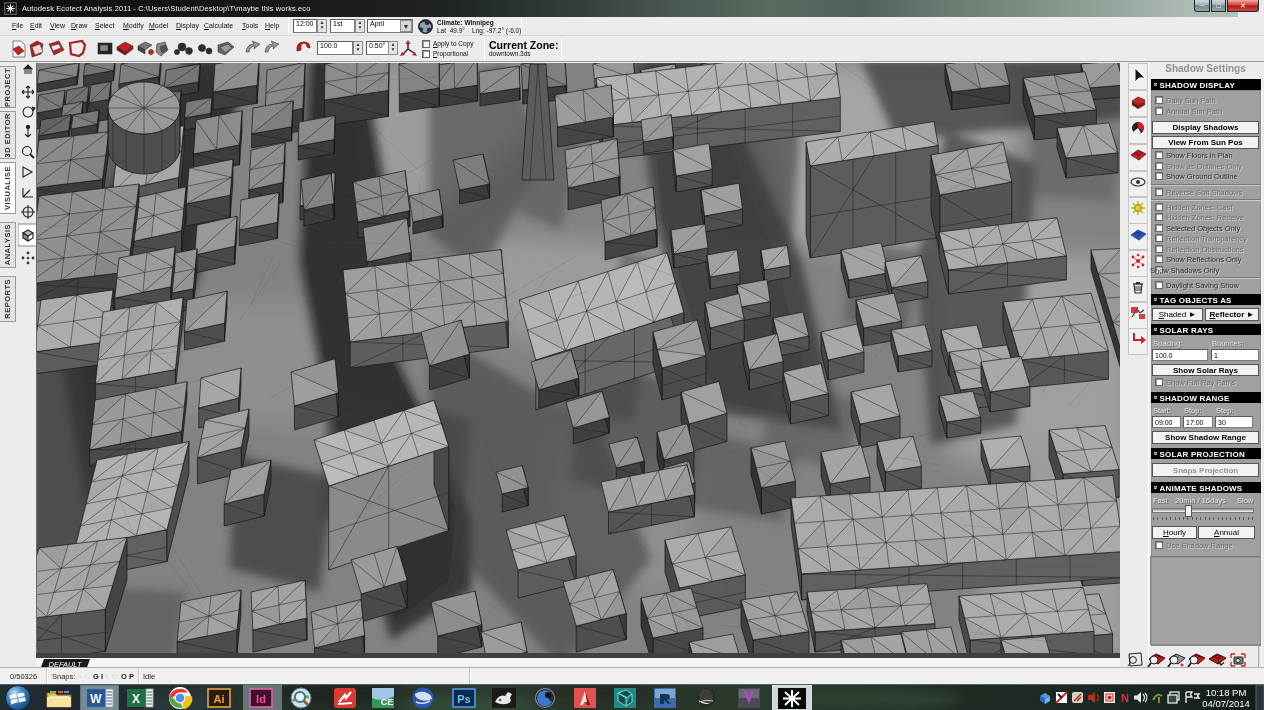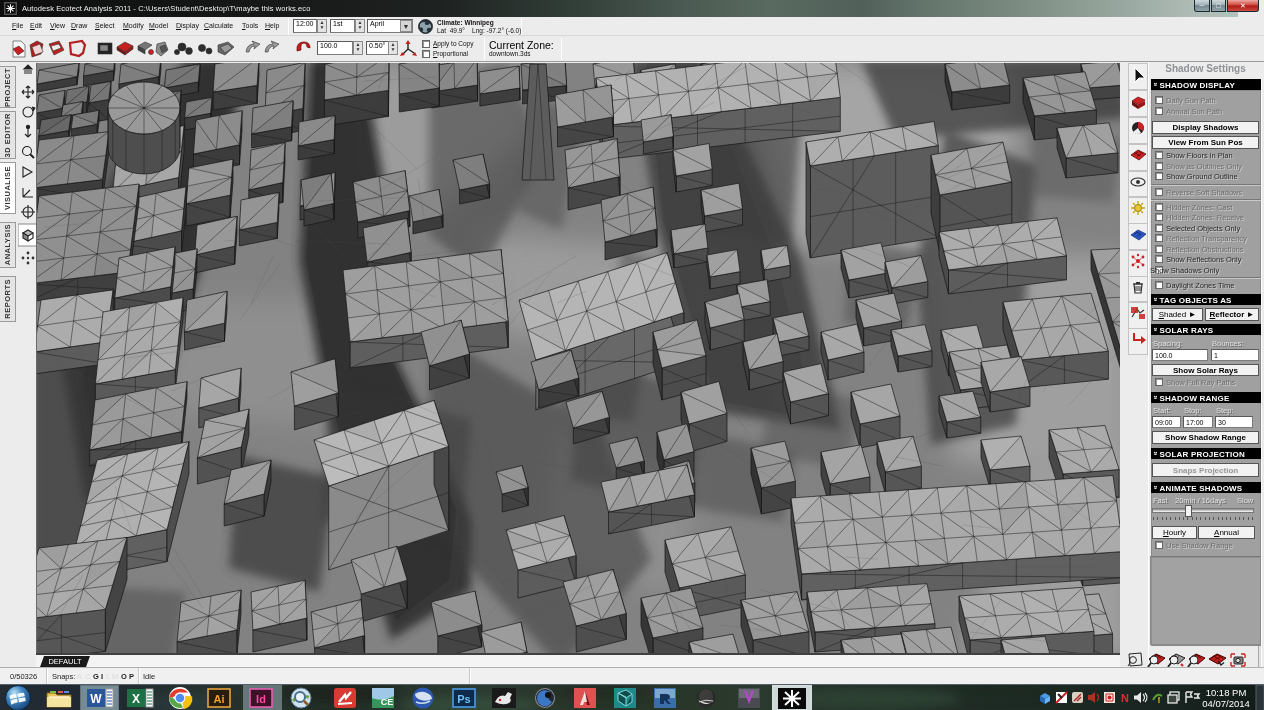--- a/index.html
+++ b/index.html
@@ -34,21 +34,21 @@
 #lefttabs{left:0;top:62px;width:17px;height:610px;background:#ececec;}
 .vtab{position:absolute;left:0;width:16px;background:#e4e4e4;border:1px solid #9a9a9a;border-left:none;display:flex;align-items:center;justify-content:center;}
 .vtab.sel{background:#fff;}
 .vtab span{writing-mode:vertical-rl;transform:rotate(180deg);
  font-size:7.5px;font-weight:bold;color:#333;white-space:nowrap;letter-spacing:.5px;}
 
 #liconcol{left:17px;top:62px;width:21px;height:610px;background:#ececec;border-right:1px solid #cfcfcf;}
 
 #viewport{left:36px;top:63px;width:1084px;height:590px;background:#8e8e8e;border-left:1px solid #6a6a6a;}
 
-#understrip{left:36px;top:653px;width:1084px;height:14px;background:#f4f4f4;border-top:2px solid #404040;}
+#understrip{left:36px;top:653px;width:1084px;height:14px;background:#f4f4f4;border-top:5px solid #404040;font-style:italic;}
 #deftab{position:absolute;left:4px;top:1px;width:50px;height:11px;background:#1a1a1a;color:#fff;
  font-size:7.5px;line-height:11px;text-align:center;clip-path:polygon(8% 0,100% 0,92% 100%,0 100%);}
 
 #rightgap{left:1120px;top:62px;width:8px;height:605px;background:#ececec;}
 #riconcol{left:1128px;top:62px;width:20px;height:605px;background:#ececec;}
 #rpanel{left:1148px;top:62px;width:104px;height:605px;background:#ececec;border-left:1px solid #fff;}
 .blackbar{position:absolute;left:2px;width:110px;height:11px;background:#000;color:#fff;
  font-size:8px;font-weight:bold;line-height:11px;padding-left:2px;white-space:nowrap;letter-spacing:.2px;}
 .gblock{position:absolute;left:2px;width:110px;background:#a0a0a0;border:1px solid #8a8a8a;}
 .cb{position:absolute;width:8px;height:8px;background:#fff;border:1px solid #666;
@@ -161,21 +161,21 @@
           <path d="M8 0 l2.5 4 h-5z"></path>
           <path d="M0 16 l5 -1 -3 -3z"></path>
           <path d="M16 15 l-5 -1 3 -3z" transform="translate(1,1)"></path>
         </g>
       </svg>
     <span class="cb" style="left:422px;top:4px"></span>
     <span class="smalltxt" style="left:433px;top:4px"><u>A</u>pply to Copy</span>
     <span class="cb" style="left:422px;top:14px"></span>
     <span class="smalltxt" style="left:433px;top:14px"><u>P</u>roportional</span>
     <span class="vsep" style="left:484px;top:2px;height:22px"></span>
-    <span class="abs" style="left:489px;top:3px;font-size:10.5px;font-weight:normal;color:#000;white-space:nowrap">Current Zone:</span>
+    <span class="abs" style="left:489px;top:3px;font-size:10.5px;font-weight:bold;color:#000;white-space:nowrap">Current Zone:</span>
     <span class="smalltxt" style="left:489px;top:14px">downtown.3ds</span>
     <span class="vsep" style="left:561px;top:2px;height:22px"></span>
   </div>
 
   <div class="abs" id="lefttabs">
     <div class="vtab" style="top:4px;height:42px">
         <span>PROJECT</span>
       </div>
     <div class="vtab" style="top:49px;height:48px">
         <span>3D EDITOR</span>
@@ -1940,21 +1940,21 @@
     <span class="cb" style="left:6px;top:172px"></span>
       <span class="cbl" style="left:17px;top:172px">Reflection Transparency</span>
     <span class="cb" style="left:6px;top:183px"></span>
       <span class="cbl" style="left:17px;top:183px">Reflection Obstructions</span>
     <span class="cb" style="left:6px;top:193px"></span>
       <span class="cbl dk" style="left:17px;top:193px">Show Reflections Only</span>
     <span class="cb" style="left:6px;top:204px"></span>
       <span class="cbl dk" style="left:1px;top:204px">Show Shadows Only</span>
     <div class="abs" style="left:2px;top:215px;width:110px;height:1px;background:#777;box-shadow:0 1px 0 #c8c8c8"></div>
     <span class="cb" style="left:6px;top:219px"></span>
-      <span class="cbl dk" style="left:17px;top:219px">Daylight Zones Time</span>
+      <span class="cbl dk" style="left:17px;top:219px">Daylight Saving Show</span>
     <div class="blackbar" style="top:232px"><span style="display:inline-block;transform:rotate(90deg);font-size:7px;vertical-align:0.5px">»</span>&nbsp;TAG OBJECTS AS</div>
     <div class="pbtn" style="left:3px;top:246px;width:51px;height:13px;line-height:12px;font-weight:normal"><u>S</u>haded ►</div>
     <div class="pbtn" style="left:56px;top:246px;width:54px;height:13px;line-height:12px;font-weight:bold"><u>R</u>eflector ►</div>
     <div class="blackbar" style="top:262px"><span style="display:inline-block;transform:rotate(90deg);font-size:7px;vertical-align:0.5px">»</span>&nbsp;SOLAR RAYS</div>
     <span class="plabel" style="left:4px;top:277px">Spacing:</span>
     <span class="plabel" style="left:63px;top:277px">Bounces:</span>
     <span class="field" style="left:3px;top:287px;width:56px;height:12px;line-height:11px">100.0</span>
     <span class="field" style="left:62px;top:287px;width:48px;height:12px;line-height:11px">1</span>
     <div class="pbtn" style="left:3px;top:302px;width:107px;height:12px;line-height:11px">Show Solar Rays</div>
     <span class="cb" style="left:6px;top:316px"></span>

